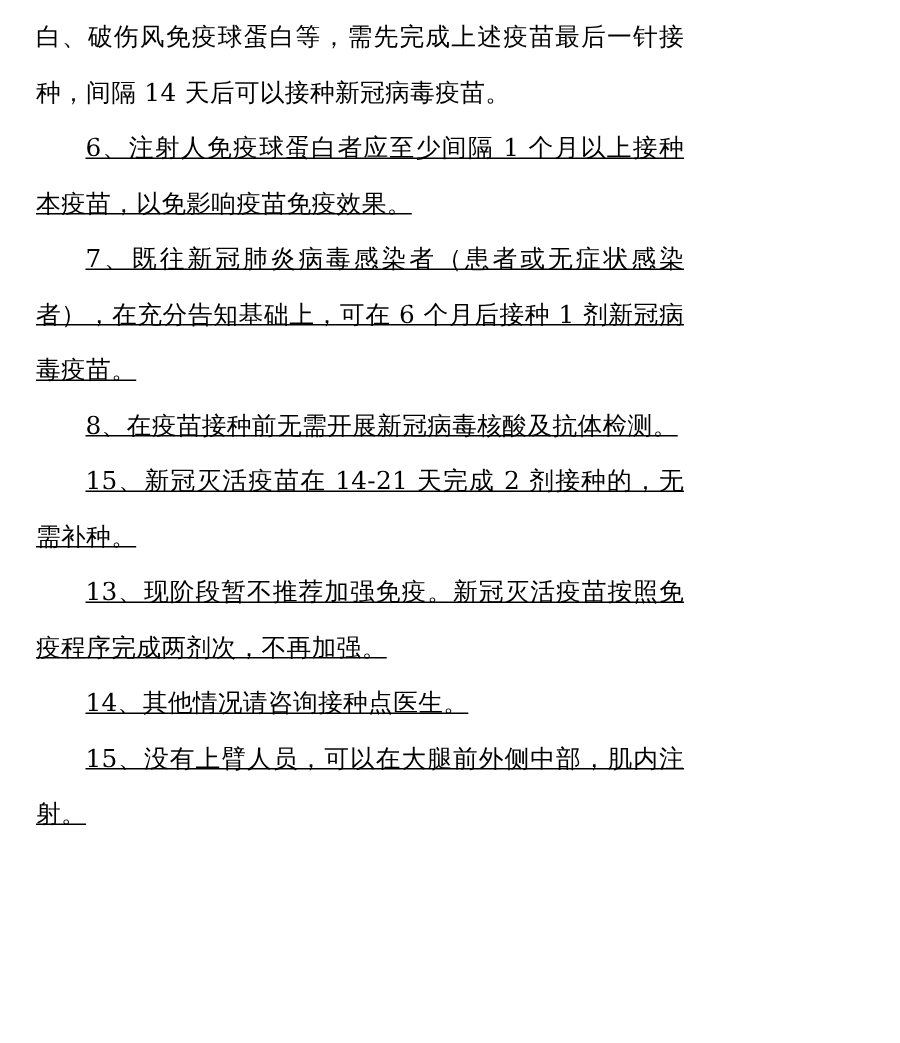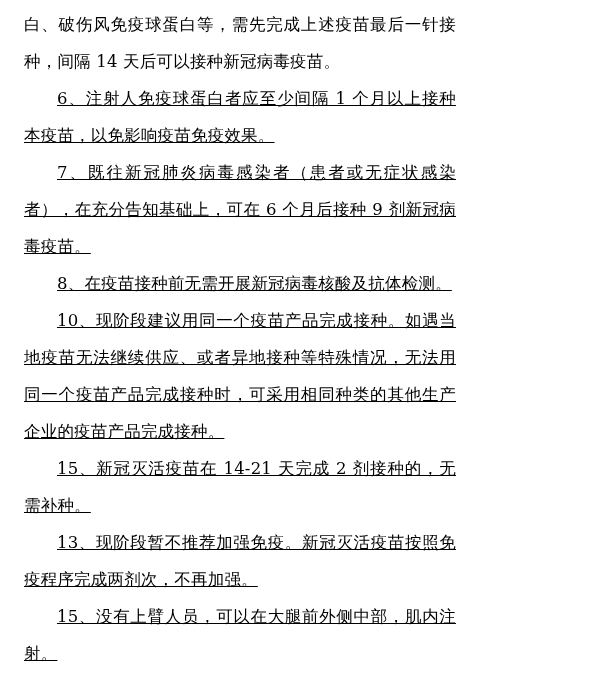--- a/index.html
+++ b/index.html
@@ -37,20 +37,20 @@
     text-indent: 0;
   }
 </style>
 </head>
 <body>
 
 <div id="doc">
 
   <p class="para noindent">白、破伤风免疫球蛋白等，需先完成上述疫苗最后一针接种，间隔 14 天后可以接种新冠病毒疫苗。</p>
   <p class="para indent">6、注射人免疫球蛋白者应至少间隔 1 个月以上接种本疫苗，以免影响疫苗免疫效果。</p>
-  <p class="para indent">7、既往新冠肺炎病毒感染者（患者或无症状感染者），在充分告知基础上，可在 6 个月后接种 9 剂新冠病毒疫苗。</p>
+  <p class="para indent">7、既往新冠肺炎病毒感染者（患者或无症状感染者），在充分告知基础上，可在 6 个月后接种 1 剂新冠病毒疫苗。</p>
   <p class="para indent">8、在疫苗接种前无需开展新冠病毒核酸及抗体检测。</p>
-  <p class="para indent">10、现阶段建议用同一个疫苗产品完成接种。如遇当地疫苗无法继续供应、或者异地接种等特殊情况，无法用同一个疫苗产品完成接种时，可采用相同种类的其他生产企业的疫苗产品完成接种。</p>
   <p class="para indent">15、新冠灭活疫苗在 14-21 天完成 2 剂接种的，无需补种。</p>
   <p class="para indent">13、现阶段暂不推荐加强免疫。新冠灭活疫苗按照免疫程序完成两剂次，不再加强。</p>
+  <p class="para indent">14、其他情况请咨询接种点医生。</p>
   <p class="para indent">15、没有上臂人员，可以在大腿前外侧中部，肌内注射。</p>
 
 </div>
 
 </body></html>

